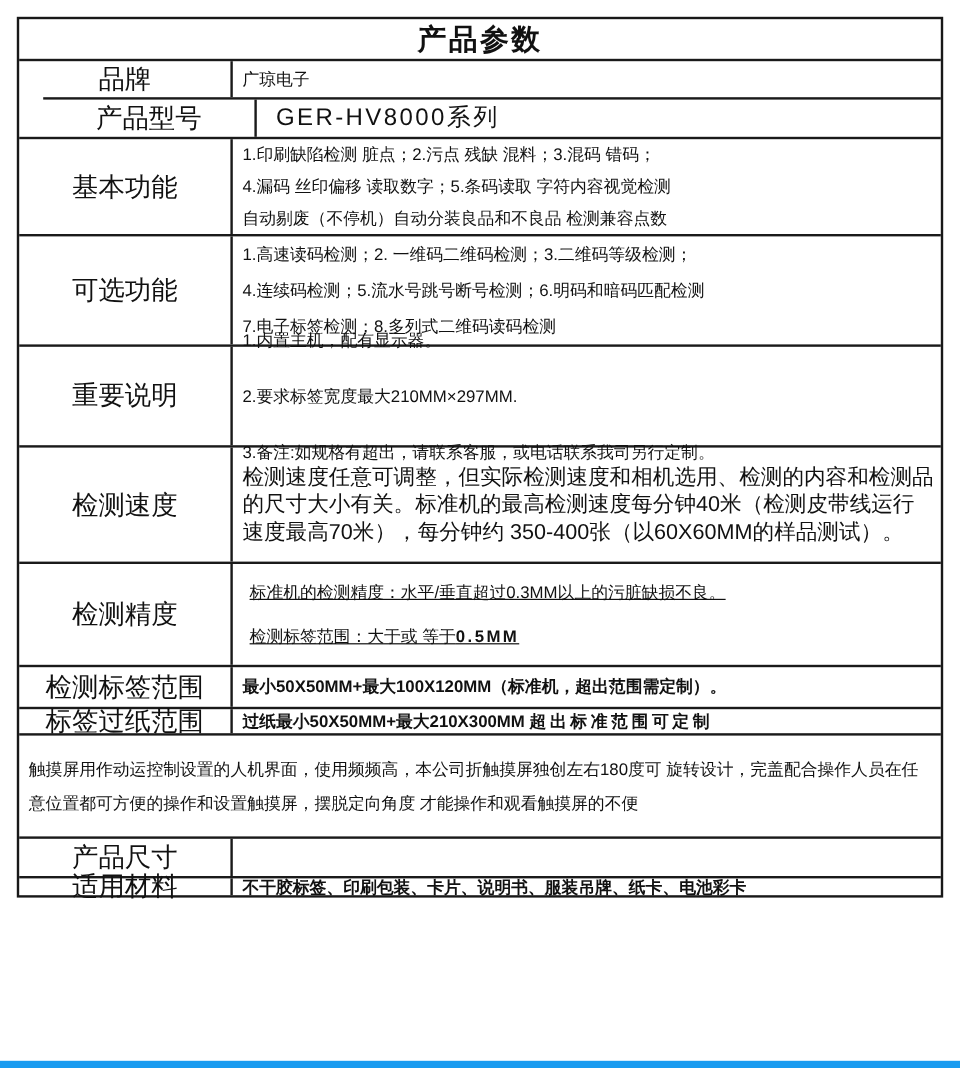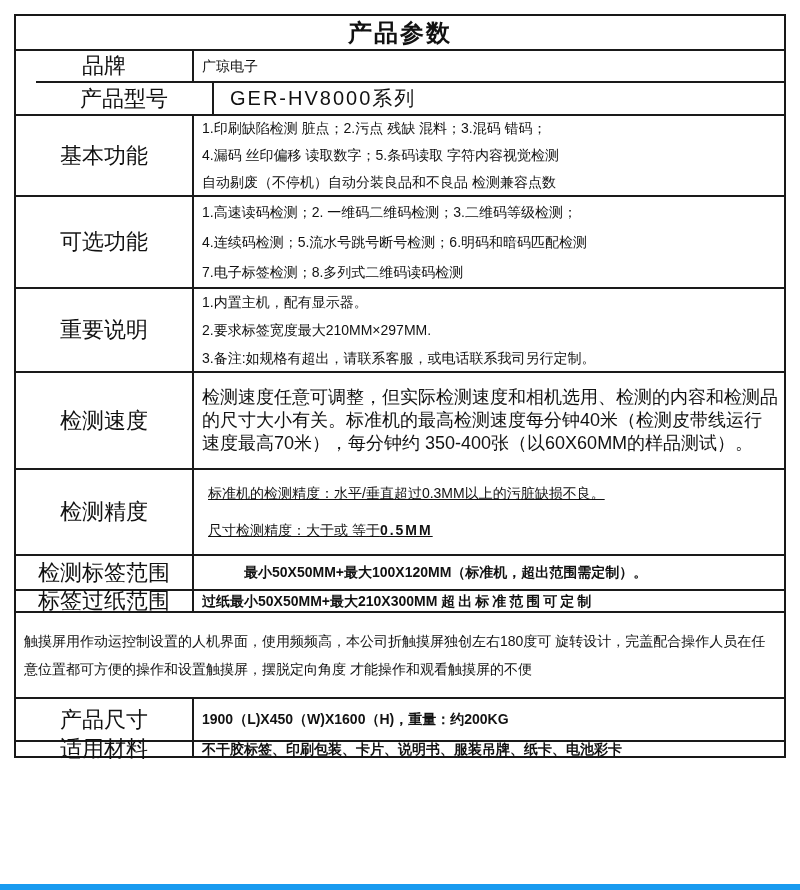--- a/index.html
+++ b/index.html
@@ -58,35 +58,35 @@
     box-sizing: border-box;
     min-width: 0;
   }
   .r-brand   { height: 32px; }
   .r-model   { height: 33px; margin-left: 20px; }
   .r-basic   { height: 81px; }
   .r-optional{ height: 92px; }
   .r-notes   { height: 84px; }
   .r-speed   { height: 97px; }
   .r-accuracy{ height: 86px; }
-  .r-lrange  { height: 35px; gap: 42px; }
+  .r-lrange  { height: 35px; }
   .r-prange  { height: 22px; }
   .r-touch   { height: 86px; }
-  .r-dims    { height: 43px; }
+  .r-dims    { height: 33px; }
   .r-mat     { height: 16px; }
 
   .r-model .value-cell {
     font-size: 20px;
     font-weight: normal;
     letter-spacing: 2px;
     padding-left: 16px;
   }
   .r-basic .value-cell  { line-height: 27px; }
   .r-optional .value-cell { line-height: 30px; }
-  .r-notes .value-cell  { line-height: 28px; }
+  .r-notes .value-cell  { line-height: 28px; gap: 19px; }
   .r-speed .value-cell {
     line-height: 23px;
     font-size: 18px;
     padding-right: 4px;
   }
   .r-accuracy .value-cell {
     line-height: 37px;
     padding-left: 14px;
     text-decoration: underline;
   }
@@ -154,21 +154,21 @@
 
   <div class="row r-speed">
     <div class="label-cell">检测速度</div>
     <div class="value-cell">检测速度任意可调整，但实际检测速度和相机选用、检测的内容和检测品的尺寸大小有关。标准机的最高检测速度每分钟40米（检测皮带线运行速度最高70米），每分钟约 350-400张（以60X60MM的样品测试）。</div>
   </div>
 
   <div class="row r-accuracy">
     <div class="label-cell">检测精度</div>
     <div class="value-cell">
       <div>标准机的检测精度：水平/垂直超过0.3MM以上的污脏缺损不良。</div>
-      <div><span>尺寸检测精度：大于或 等于</span><span class="bold-num">0.5MM</span></div>
+      <div><span>检测标签范围：大于或 等于</span><span class="bold-num">0.5MM</span></div>
     </div>
   </div>
 
   <div class="row r-lrange">
     <div class="label-cell">检测标签范围</div>
     <div class="value-cell bold-val">最小50X50MM+最大100X120MM（标准机，超出范围需定制）。</div>
   </div>
 
   <div class="row r-prange">
     <div class="label-cell">标签过纸范围</div>
@@ -176,21 +176,20 @@
       <div><span class="bold-val">过纸最小50X50MM+最大210X300MM </span><span class="bold-spaced">超出标准范围可定制</span></div>
     </div>
   </div>
 
   <div class="row r-touch">
     <div class="value-cell">触摸屏用作动运控制设置的人机界面，使用频频高，本公司折触摸屏独创左右180度可 旋转设计，完盖配合操作人员在任意位置都可方便的操作和设置触摸屏，摆脱定向角度 才能操作和观看触摸屏的不便</div>
   </div>
 
   <div class="row r-dims">
     <div class="label-cell">产品尺寸</div>
-    <div class="value-cell bold-val">1900（L)X450（W)X1600（H)，重量：约200KG</div>
   </div>
 
   <div class="row r-mat">
     <div class="label-cell">适用材料</div>
     <div class="value-cell bold-val">不干胶标签、印刷包装、卡片、说明书、服装吊牌、纸卡、电池彩卡</div>
   </div>
 
 </div>
 
 <div class="bottom-bar" style="background: rgb(25, 155, 240);"></div>

